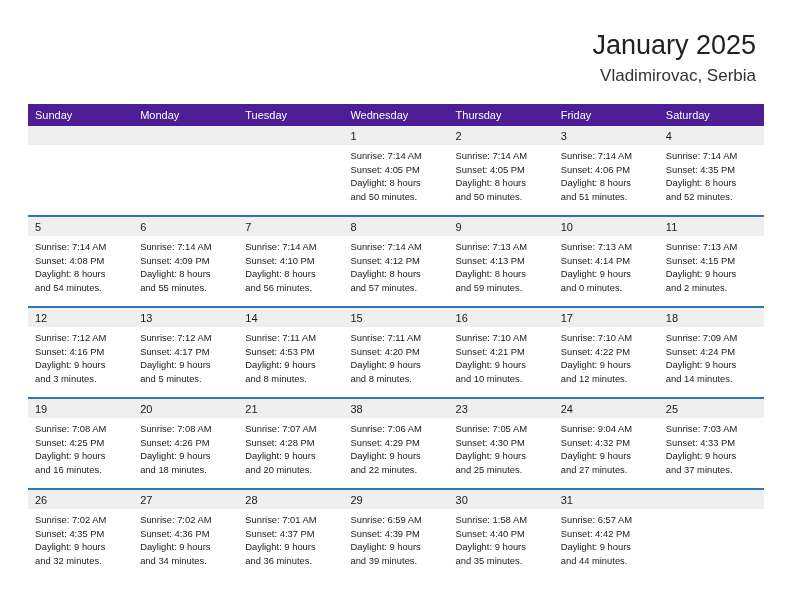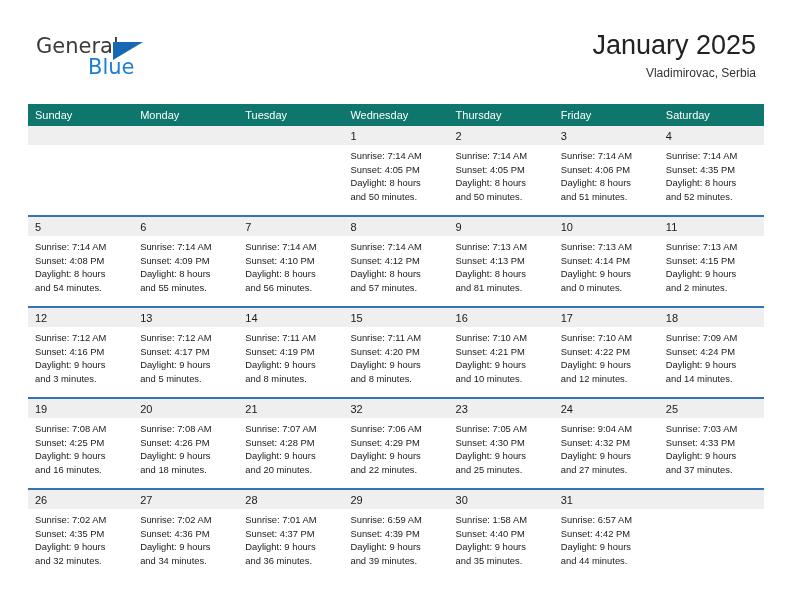--- a/index.html
+++ b/index.html
@@ -73,37 +73,37 @@
   }
   .cal-title {
     font-size: 27px;
     color: #222222;
     font-family: "Liberation Sans", sans-serif;
     line-height: 1.15;
     white-space: nowrap;
   }
   .cal-subtitle {
     margin-top: 5px;
-    font-size: 12px;
+    font-size: 17px;
     color: #333333;
     font-family: "Liberation Sans", sans-serif;
     white-space: nowrap;
   }
 
   
   .calendar {
     position: absolute;
     left: 28px;
     top: 104px;
     width: 736px;
     border-collapse: collapse;
     table-layout: fixed;
   }
   .calendar th {
-    background: #0f766e;
+    background: #4c1d95;
     color: #ffffff;
     font-size: 11px;
     font-weight: normal;
     text-align: left;
     padding: 5px 0 5px 7px;
     height: 11px;
     border: none;
   }
   .calendar td {
     vertical-align: top;
@@ -144,25 +144,20 @@
     white-space: nowrap;
   }
 </style>
 </head>
 <body>
 
 <div class="page">
 
   <div class="header">
 
-    <div class="brand">
-      <span class="brand-general">General</span>
-      <span class="brand-triangle"></span>
-      <span class="brand-blue">Blue</span>
-    </div>
 
     <div class="title-block">
       <div class="cal-title">January 2025</div>
       <div class="cal-subtitle">Vladimirovac, Serbia</div>
     </div>
 
   </div>
 
   <table class="calendar">
     <thead>
@@ -301,21 +296,21 @@
               </div>
             </div>
           </td>
           <td>
             <div class="daycell">
               <div class="daynum-band">9</div>
               <div class="dayinfo">
                 <div>Sunrise: 7:13 AM</div>
                 <div>Sunset: 4:13 PM</div>
                 <div>Daylight: 8 hours</div>
-                <div>and 81 minutes.</div>
+                <div>and 59 minutes.</div>
               </div>
             </div>
           </td>
           <td>
             <div class="daycell">
               <div class="daynum-band">10</div>
               <div class="dayinfo">
                 <div>Sunrise: 7:13 AM</div>
                 <div>Sunset: 4:14 PM</div>
                 <div>Daylight: 9 hours</div>
@@ -356,21 +351,21 @@
                 <div>Daylight: 9 hours</div>
                 <div>and 5 minutes.</div>
               </div>
             </div>
           </td>
           <td>
             <div class="daycell">
               <div class="daynum-band">14</div>
               <div class="dayinfo">
                 <div>Sunrise: 7:11 AM</div>
-                <div>Sunset: 4:19 PM</div>
+                <div>Sunset: 4:53 PM</div>
                 <div>Daylight: 9 hours</div>
                 <div>and 8 minutes.</div>
               </div>
             </div>
           </td>
           <td>
             <div class="daycell">
               <div class="daynum-band">15</div>
               <div class="dayinfo">
                 <div>Sunrise: 7:11 AM</div>
@@ -443,21 +438,21 @@
               <div class="dayinfo">
                 <div>Sunrise: 7:07 AM</div>
                 <div>Sunset: 4:28 PM</div>
                 <div>Daylight: 9 hours</div>
                 <div>and 20 minutes.</div>
               </div>
             </div>
           </td>
           <td>
             <div class="daycell">
-              <div class="daynum-band">32</div>
+              <div class="daynum-band">38</div>
               <div class="dayinfo">
                 <div>Sunrise: 7:06 AM</div>
                 <div>Sunset: 4:29 PM</div>
                 <div>Daylight: 9 hours</div>
                 <div>and 22 minutes.</div>
               </div>
             </div>
           </td>
           <td>
             <div class="daycell">

